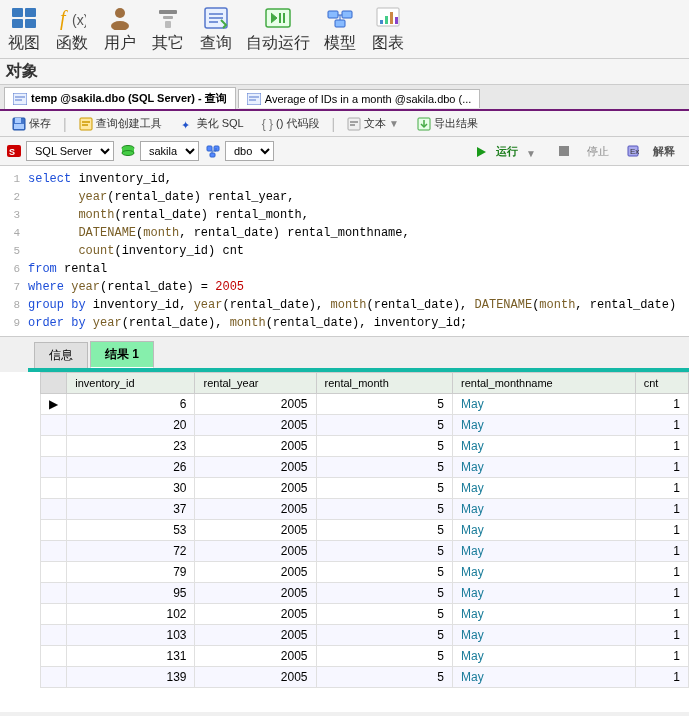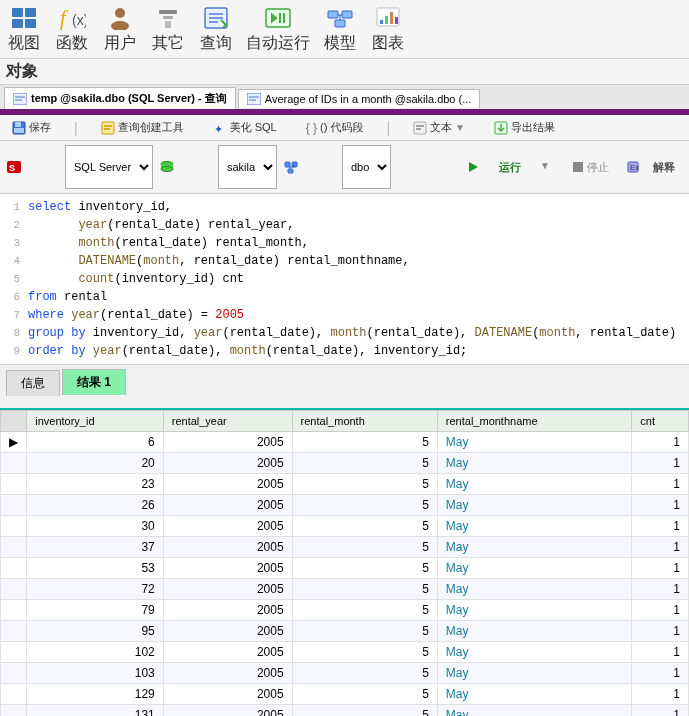--- a/index.html
+++ b/index.html
@@ -29,21 +29,21 @@
       justify-content: center;
     }
     .toolbar-label { font-size: 16px; color: #333; margin-top: 1px; }
 
     
     .tab-bar {
       background: #e8e8e8;
       display: flex;
       align-items: center;
       padding: 2px 4px 0;
-      border-bottom: 6px solid #701a75;
+      border-bottom: 2px solid #701a75;
     }
     .tab {
       background: #fff;
       border: 1px solid #bbb;
       border-bottom: none;
       padding: 3px 8px;
       font-size: 11px;
       cursor: pointer;
       display: flex;
       align-items: center;
@@ -52,21 +52,21 @@
     }
     .tab.active { background: #fff; font-weight: bold; }
 
     
     .action-bar {
       background: #f5f5f5;
       border-bottom: 1px solid #ccc;
       display: flex;
       align-items: center;
       padding: 3px 6px;
-      gap: 17px;
+      gap: 6px;
     }
     .action-btn {
       display: flex;
       align-items: center;
       gap: 3px;
       padding: 2px 6px;
       font-size: 11px;
       cursor: pointer;
       color: #333;
       border: none;
@@ -83,42 +83,41 @@
       padding: 4px 6px;
       gap: 6px;
     }
     .selector-item {
       display: flex;
       align-items: center;
       gap: 4px;
     }
     .selector-item select {
       border: 1px solid #aaa;
-      padding: 14px 4px;
+      padding: 2px 4px;
       font-size: 11px;
       background: #fff;
-      margin-left: 39px;
     }
     .run-btn {
       display: flex;
-      align-items: flex-start;
-      gap: 19px;
+      align-items: flex-end;
+      gap: 8px;
       padding: 2px 8px;
       font-size: 11px;
       color: #1a7c1a;
       cursor: pointer;
       border: none;
       background: transparent;
       font-weight: bold;
       margin-left: auto;
     }
     .stop-btn {
       display: flex;
       align-items: center;
-      gap: 3px;
+      gap: 17px;
       padding: 2px 8px;
       font-size: 11px;
       color: #888;
       cursor: pointer;
       border: none;
       background: transparent;
     }
     .explain-btn {
       display: flex;
       align-items: center;
@@ -156,22 +155,23 @@
     .code-content { flex: 1; }
     .kw { color: #1d4ed8; }
     .fn { color: #795e26; }
     .num { color: #c00000; }
 
     
     .result-tabs {
       background: #f0f0f0;
       display: flex;
       align-items: center;
-      padding: 4px 6px 12px;
-      border-bottom: 2px solid #14b8a6;
+      padding: 4px 6px 0;
+      border-bottom: 4px solid #14b8a6;
+      margin-left: 28px;
     }
     .result-tab {
       padding: 4px 14px;
       font-size: 12px;
       cursor: pointer;
       border: 1px solid #bbb;
       border-bottom: none;
       background: #e0e0e0;
       margin-right: 2px;
     }
@@ -179,20 +179,21 @@
       background: #86efac;
       font-weight: bold;
       border-bottom: 1px solid #fff;
     }
 
     
     .data-table-wrap {
       background: #fff;
       overflow: auto;
       height: 340px;
+      padding-left: 40px;
     }
     .data-table {
       width: 100%;
       border-collapse: collapse;
       font-size: 12px;
     }
     .data-table th {
       background: #e8f0e8;
       border: 1px solid #ccc;
       padding: 4px 8px;
@@ -583,28 +584,20 @@
         <tr>
     <td class="row-indicator"></td>
     <td class="num-cell">103</td>
     <td class="num-cell">2005</td>
     <td class="num-cell">5</td>
     <td class="month-name">May</td>
     <td class="num-cell">1</td>
   </tr>
         <tr>
     <td class="row-indicator"></td>
-    <td class="num-cell">129</td>
-    <td class="num-cell">2005</td>
-    <td class="num-cell">5</td>
-    <td class="month-name">May</td>
-    <td class="num-cell">1</td>
-  </tr>
-        <tr>
-    <td class="row-indicator"></td>
     <td class="num-cell">131</td>
     <td class="num-cell">2005</td>
     <td class="num-cell">5</td>
     <td class="month-name">May</td>
     <td class="num-cell">1</td>
   </tr>
         <tr>
     <td class="row-indicator"></td>
     <td class="num-cell">139</td>
     <td class="num-cell">2005</td>

